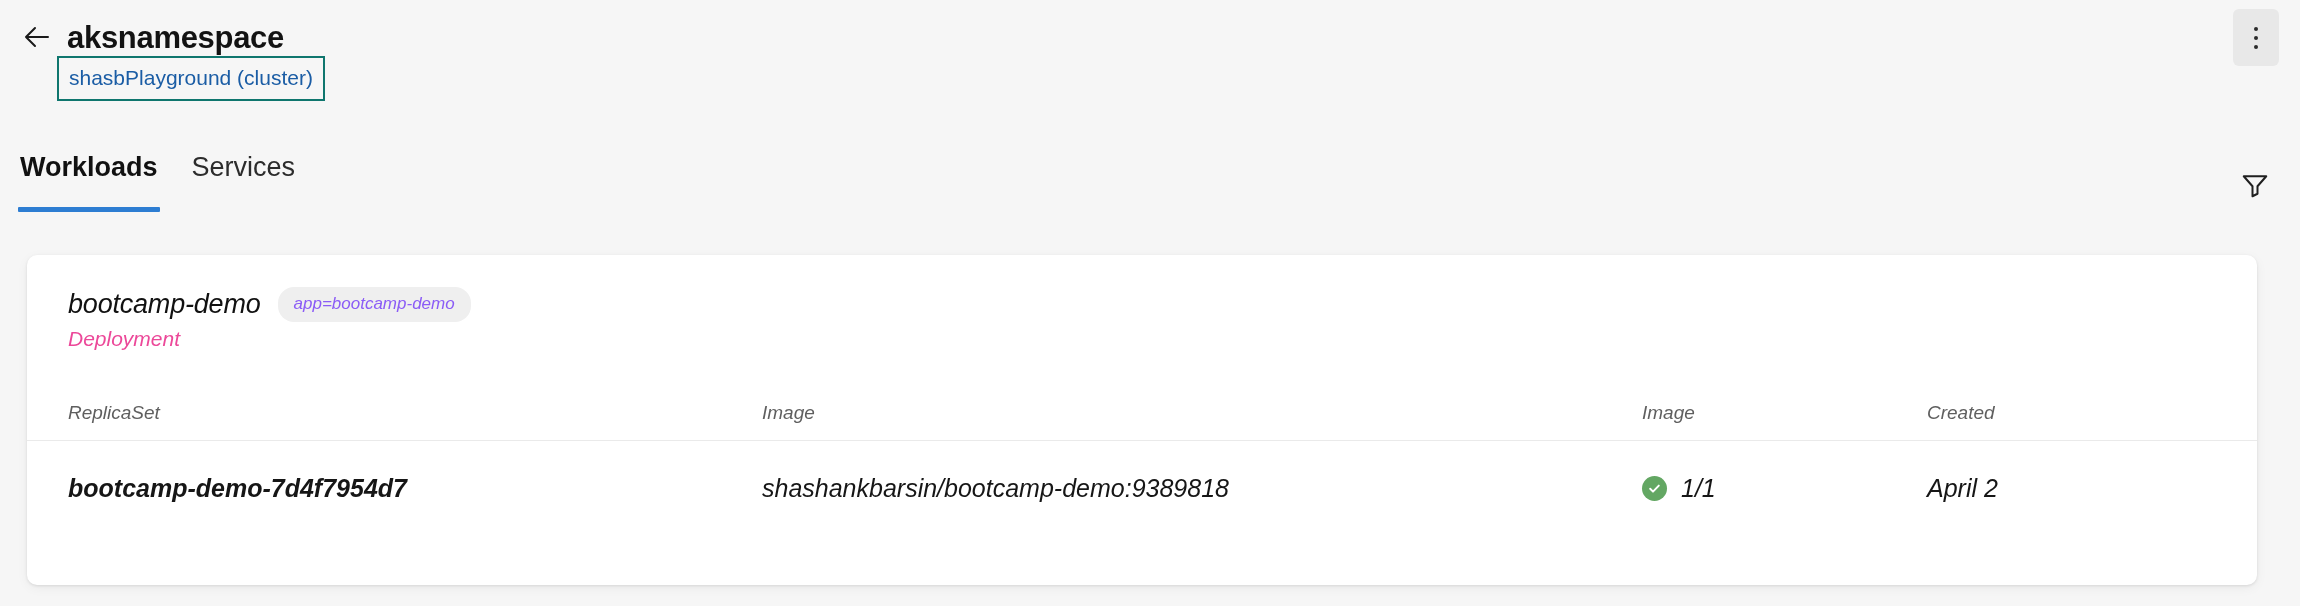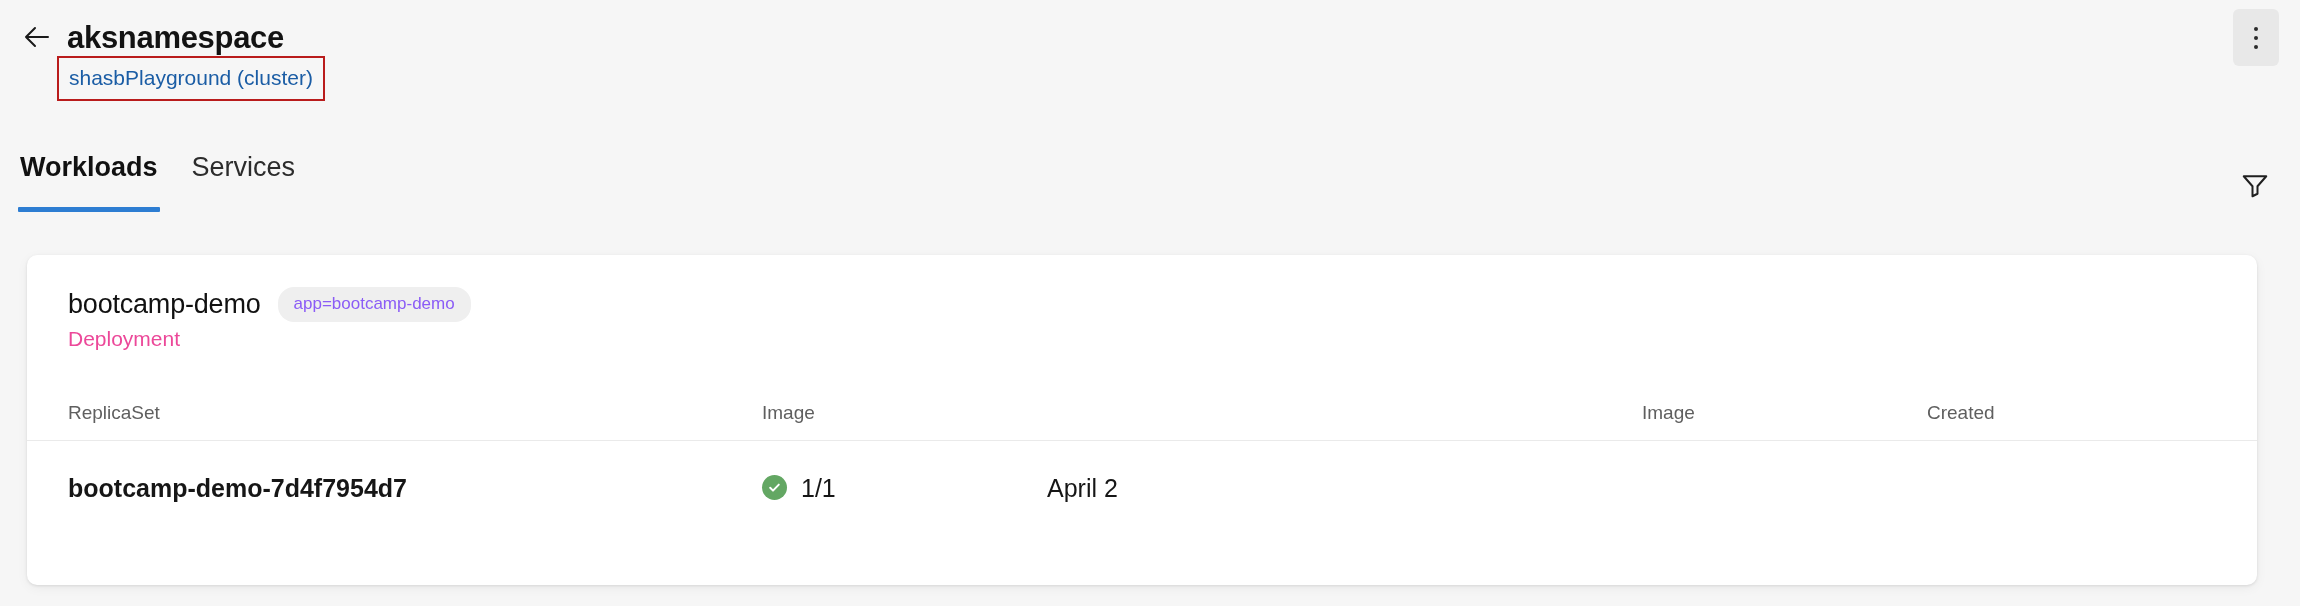--- a/index.html
+++ b/index.html
@@ -45,21 +45,21 @@
     font-weight: bold;
     letter-spacing: -0.3px;
     color: #131313;
     line-height: 38px;
   }
 
   .cluster-link-box {
     position: absolute;
     left: 57px;
     top: 56px;
-    border: 2px solid #b91c1c;
+    border: 2px solid #0f766e;
     padding: 7px 10px 8px 10px;
     background: transparent;
   }
 
   .cluster-link {
     font-size: 21px;
     color: #1b5da5;
     line-height: 26px;
     cursor: pointer;
     white-space: nowrap;
@@ -140,20 +140,21 @@
   .card {
     position: absolute;
     left: 27px;
     top: 255px;
     width: 2230px;
     height: 330px;
     background: #ffffff;
     border-radius: 10px;
     box-shadow: 0 1px 3px rgba(0,0,0,0.10), 0 3px 12px rgba(0,0,0,0.05);
     overflow: hidden;
+    font-style: italic;
   }
 
   .card-header {
     padding: 32px 0 0 41px;
   }
 
   .card-title-row {
     display: flex;
     align-items: center;
     gap: 17px;
@@ -218,20 +219,21 @@
   .td {
     font-size: 25px;
     color: #161616;
     line-height: 26px;
   }
 
   .td.strong { font-weight: bold; }
 
   .pods-cell {
     display: flex;
+    align-items: center;
     gap: 14px;
   }
 
   .status-dot {
     width: 25px;
     height: 25px;
     border-radius: 50%;
     background: #63a763;
     display: flex;
     align-items: center;
@@ -299,20 +301,21 @@
 
     <div class="trow head">
       <div class="th c-replicaset">ReplicaSet</div>
       <div class="th c-image">Image</div>
       <div class="th c-pods">Image</div>
       <div class="th c-created">Created</div>
     </div>
 
     <div class="trow body">
       <div class="td strong c-replicaset">bootcamp-demo-7d4f7954d7</div>
+      <div class="td c-image">shashankbarsin/bootcamp-demo:9389818</div>
       <div class="td c-pods pods-cell">
         <span class="status-dot">
           <svg width="15" height="15" viewBox="0 0 16 16" fill="none">
             <path d="M3.4 8.3l3 3 6.2-6.4" stroke="#ffffff" stroke-width="2.1" stroke-linecap="round" stroke-linejoin="round"></path>
           </svg>
         </span>
         <span>1/1</span>
       </div>
       <div class="td c-created">April 2</div>
     </div>

